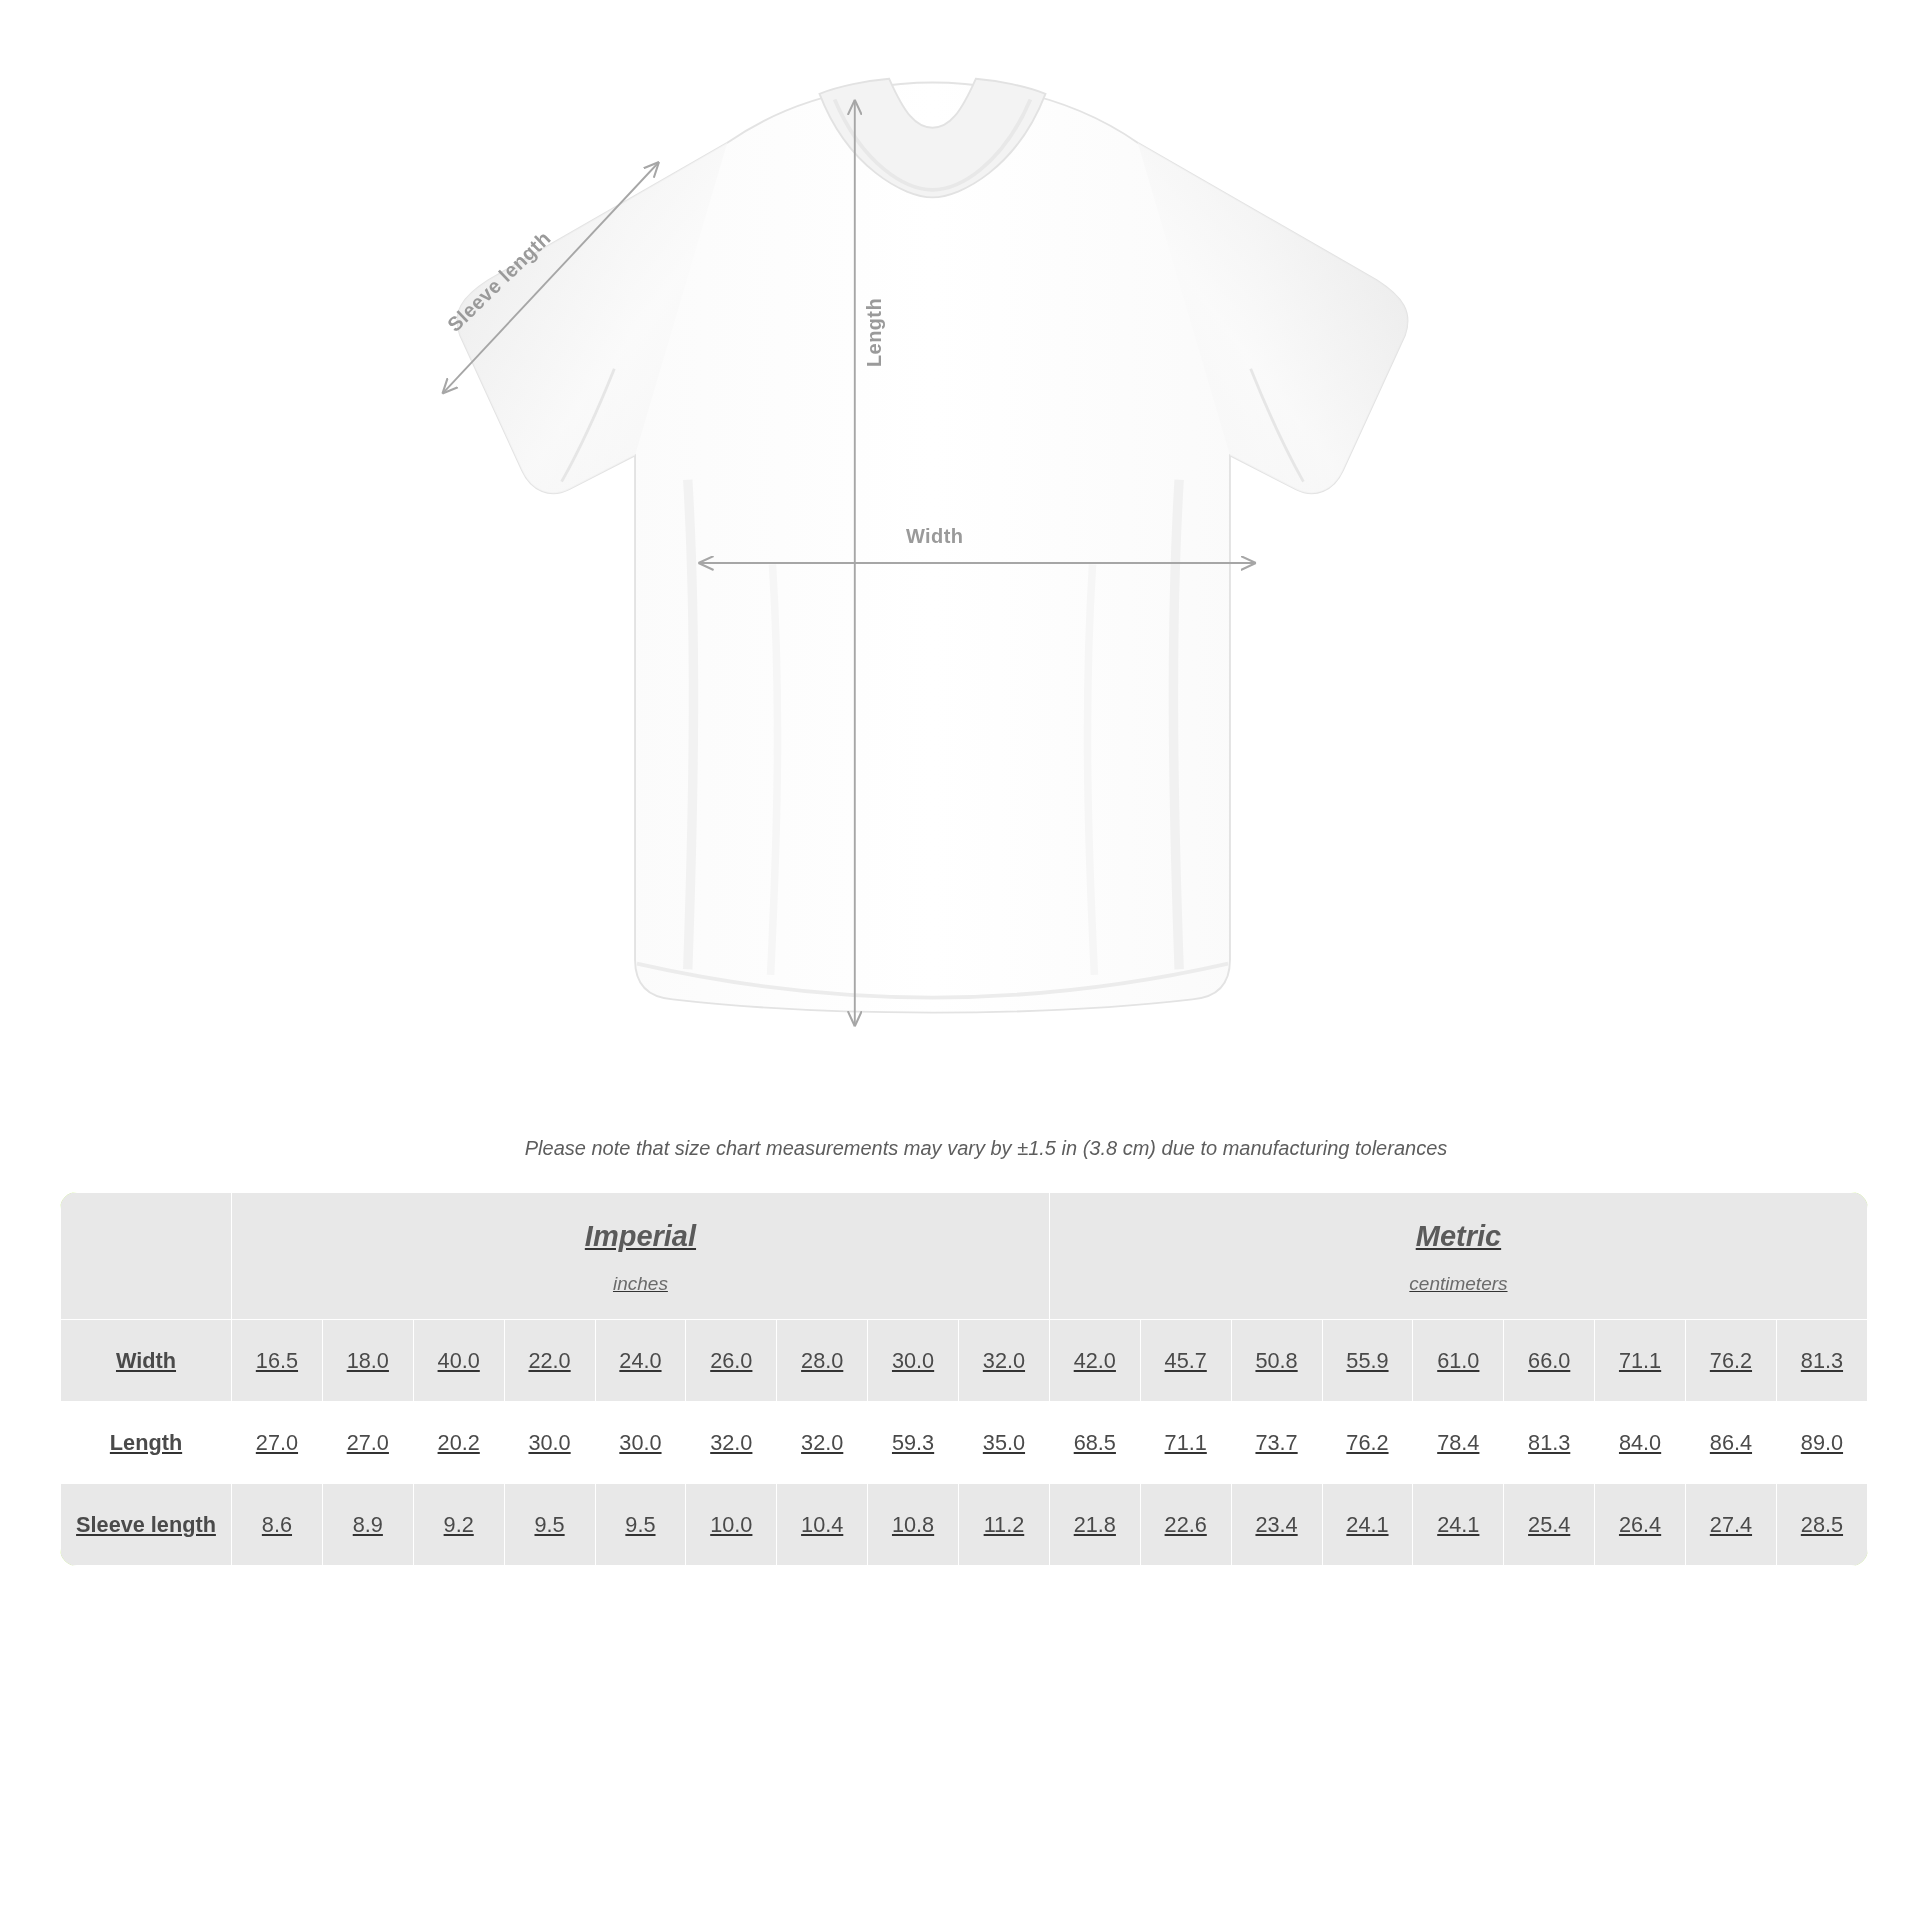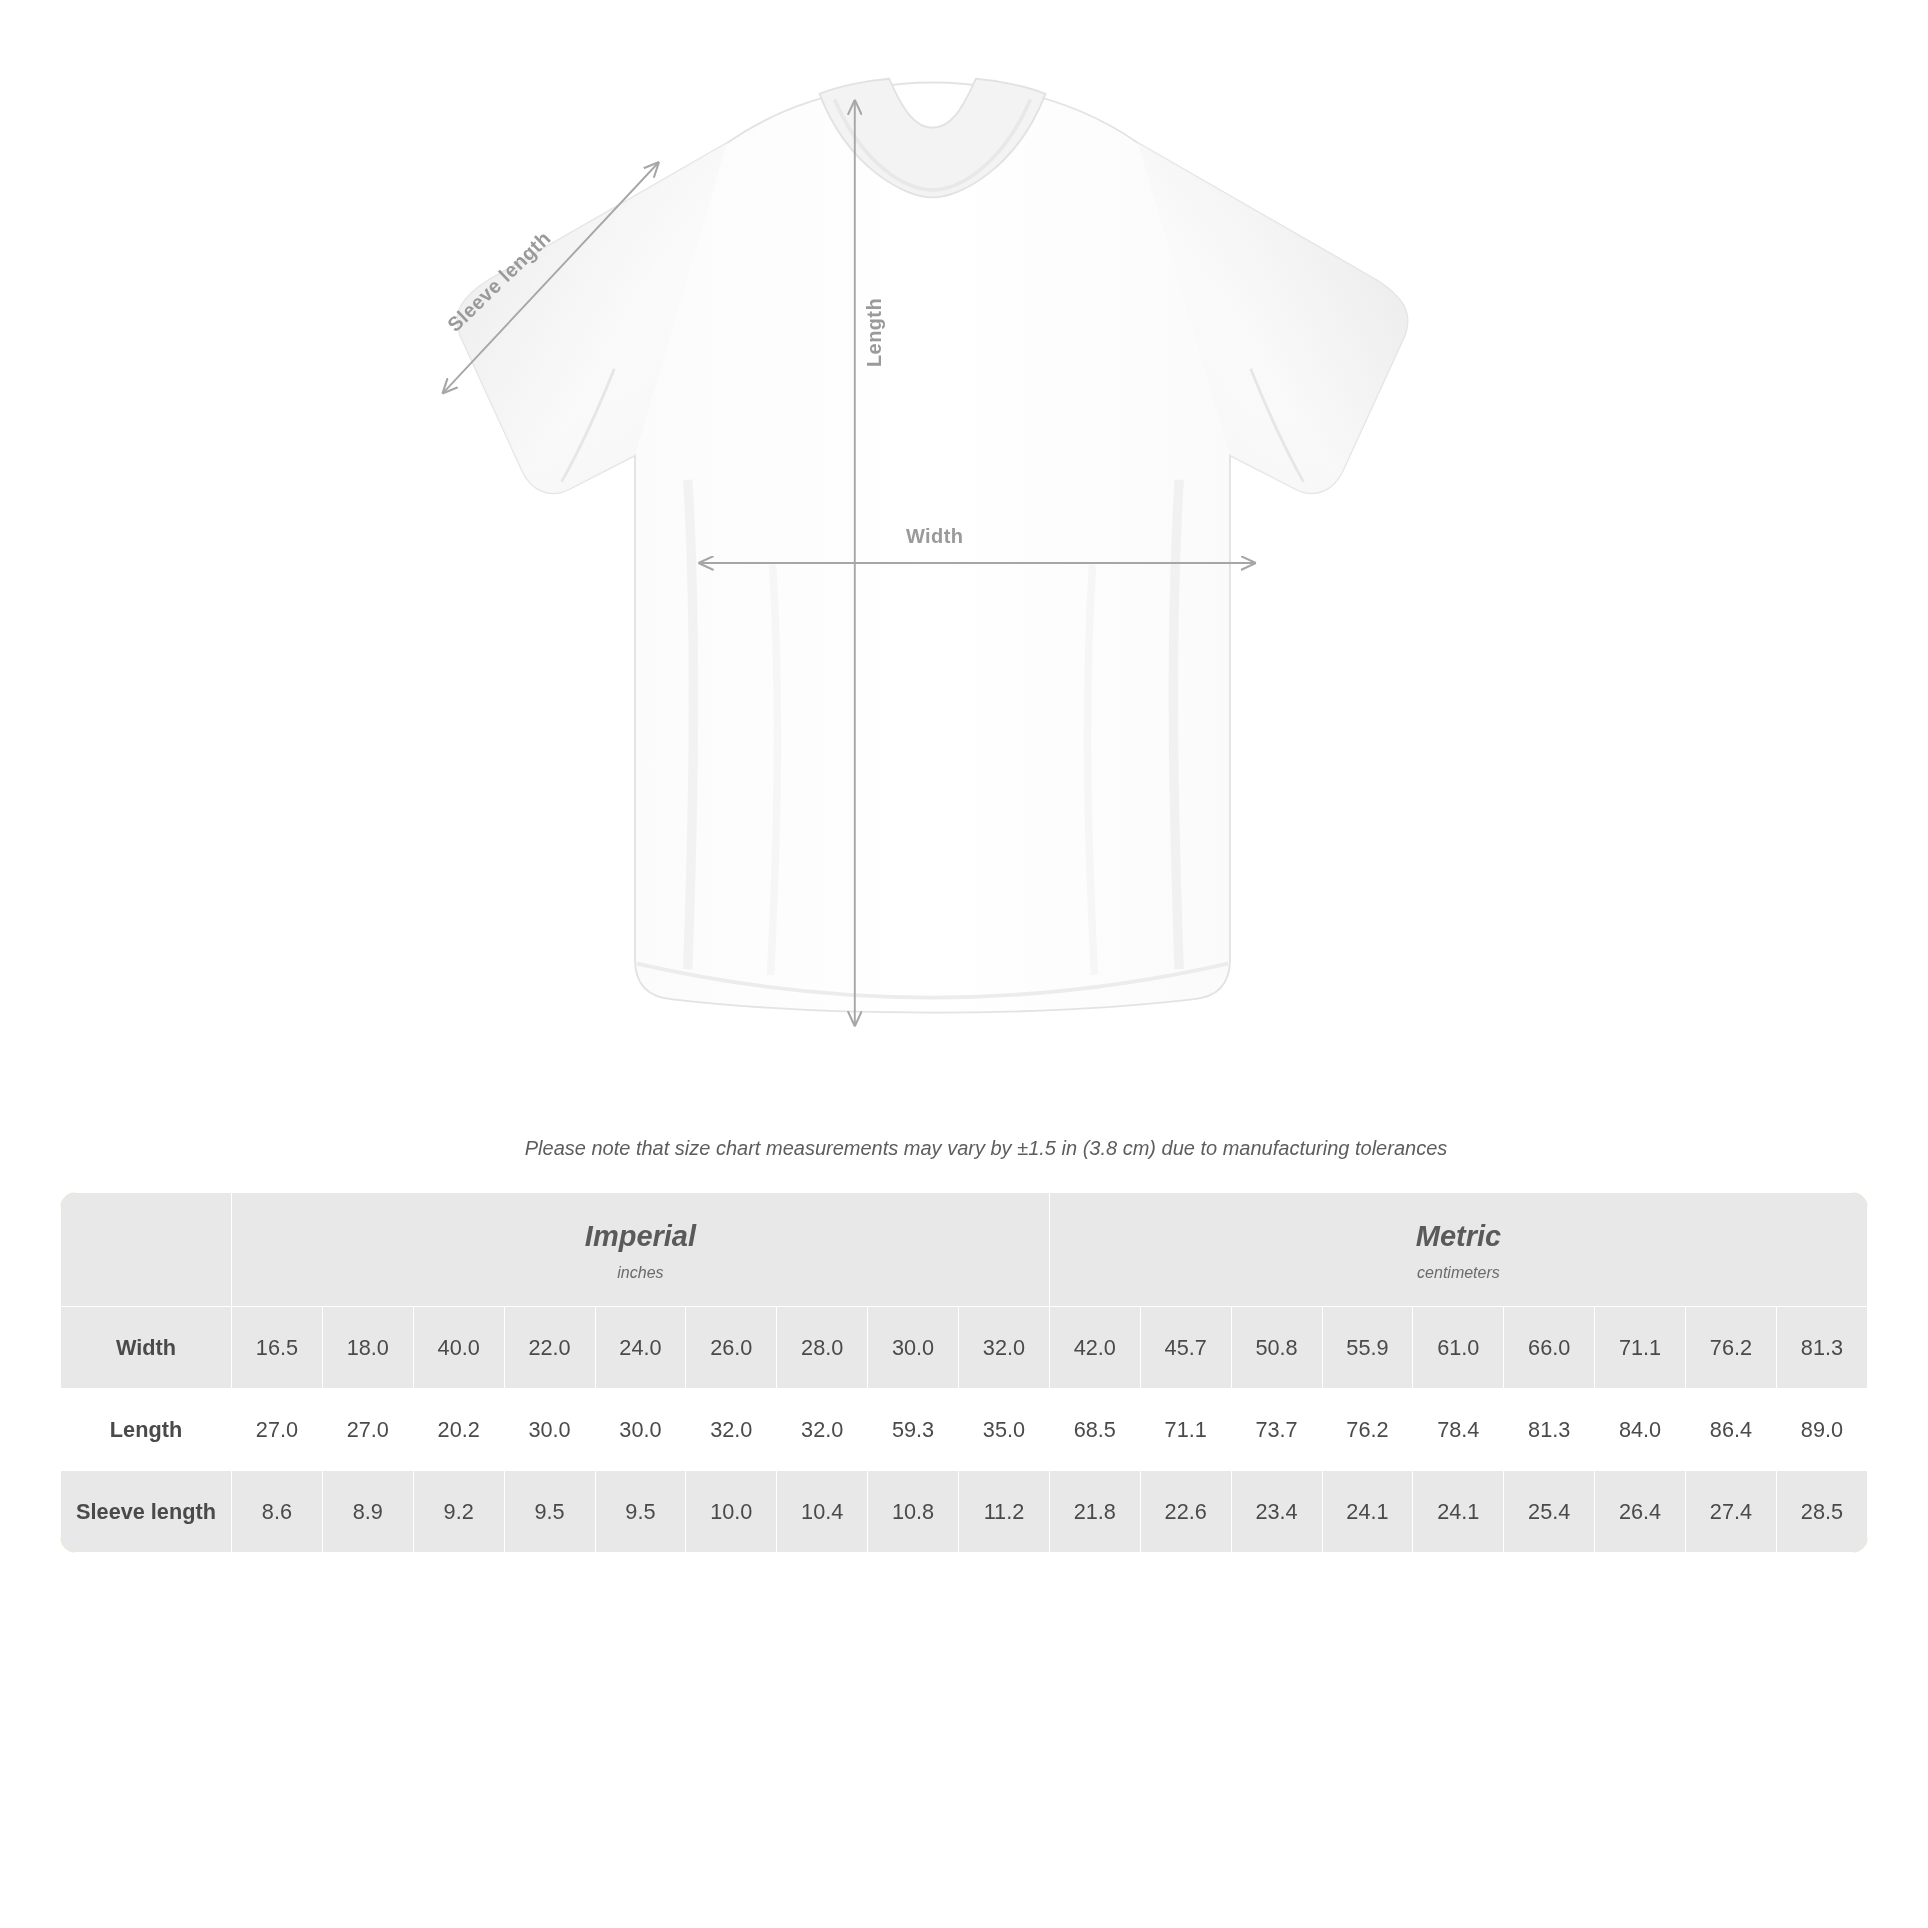--- a/index.html
+++ b/index.html
@@ -93,20 +93,21 @@
     margin-top: 9px;
     padding-left: 44px;
   }
 
   
   .table-wrap {
     margin: 32px 60px 0 60px;
     border-radius: 17px;
     overflow: hidden;
     background: #bef264;
+    text-decoration: underline;
   }
   table.size-table {
     border-collapse: collapse;
     width: 100%;
     table-layout: fixed;
   }
   table.size-table td, table.size-table th {
     text-align: center;
     vertical-align: middle;
     font-size: 21.7px;
@@ -119,24 +120,24 @@
     padding: 24.5px 0 24.5px 0;
   }
   .unit-title {
     font-size: 29px;
     font-style: italic;
     font-weight: bold;
     color: #5a5a5a;
     line-height: 1.25;
   }
   .unit-sub {
-    font-size: 16px;
+    font-size: 19px;
     font-style: italic;
     color: #6b6b6b;
-    margin-top: 10px;
+    margin-top: 19px;
   }
   .hdr-row td {
     background: #ffffff;
     font-weight: bold;
     color: #4b4b4b;
     height: 81px;
     font-size: 22.6px;
   }
   .rowlabel {
     background: #ffffff;

